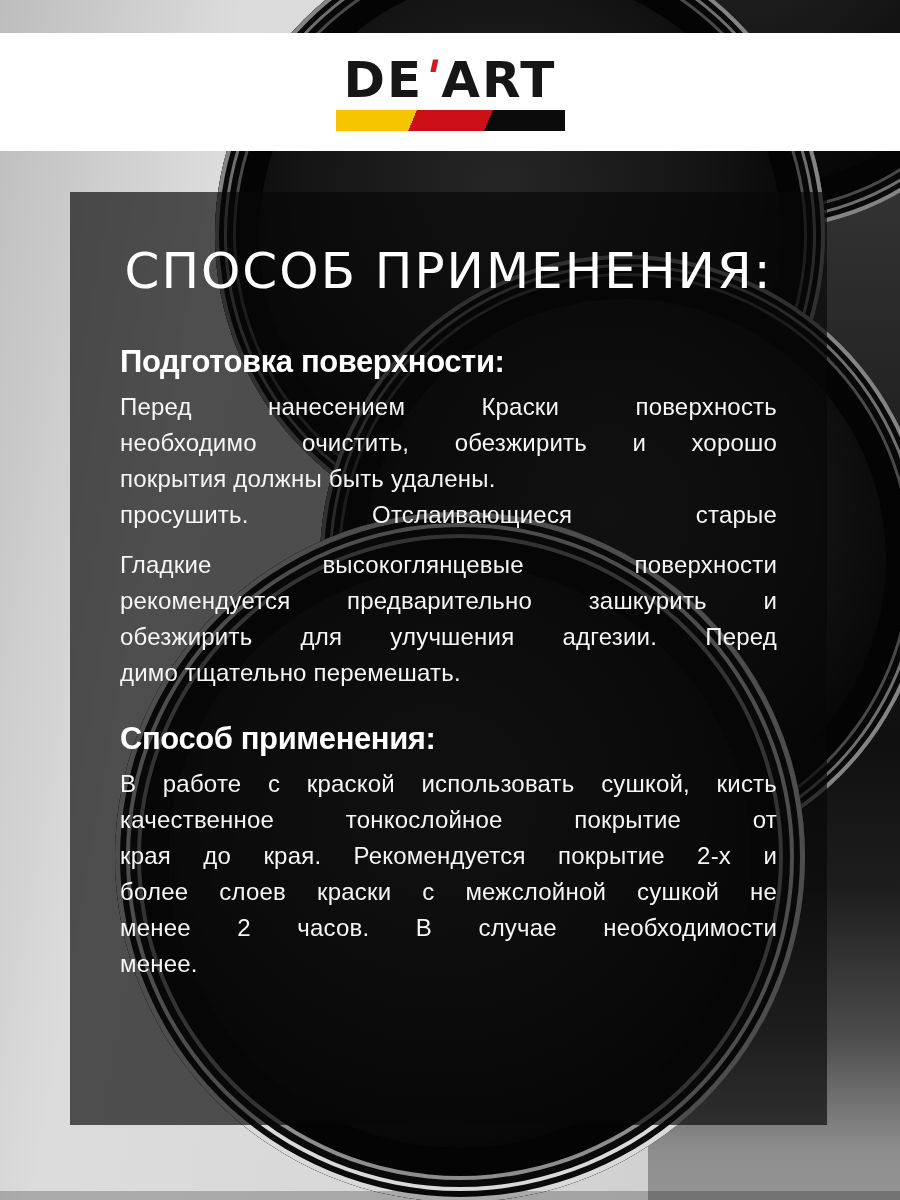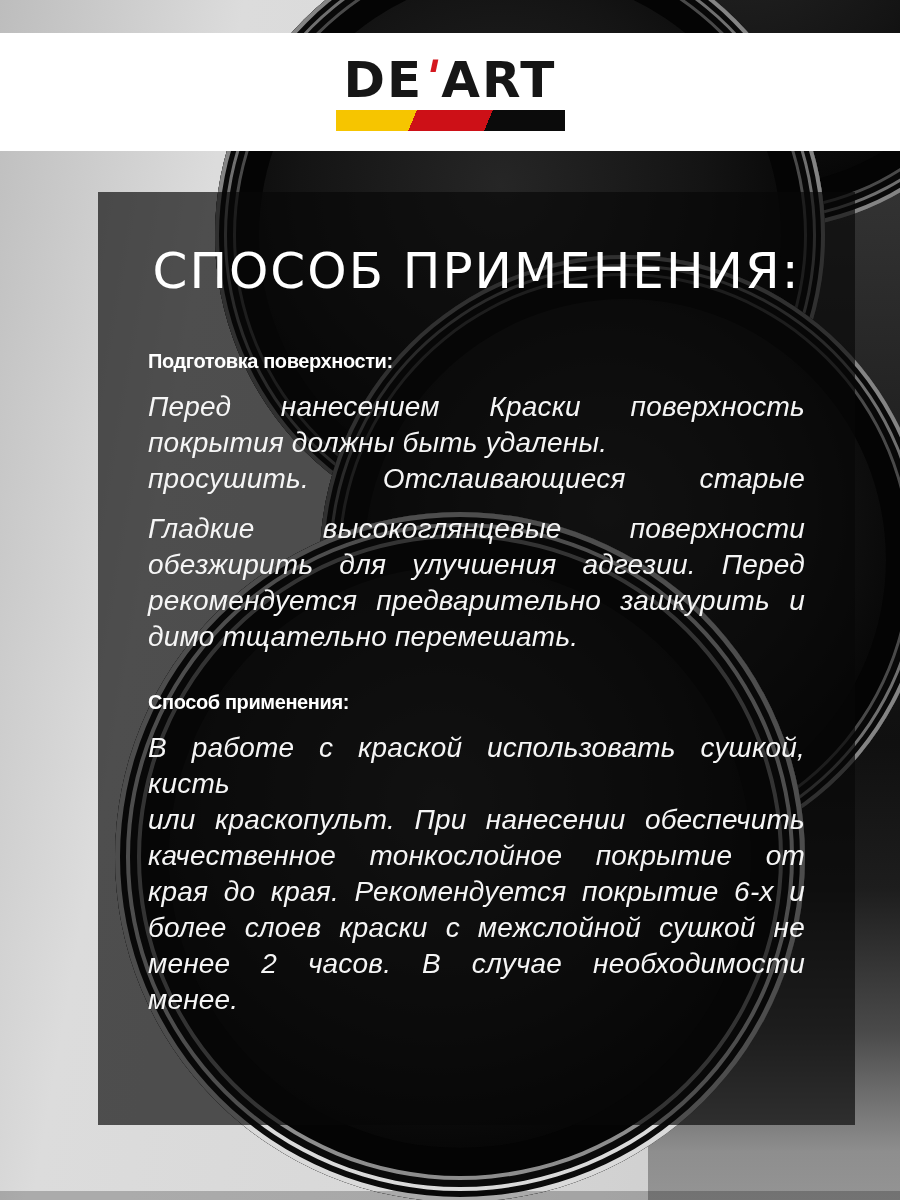--- a/index.html
+++ b/index.html
@@ -39,29 +39,29 @@
   .header{position:absolute;left:0;top:33px;width:900px;height:118px;
     background:var(--header-bg,#ffffff);display:flex;align-items:center;justify-content:center;}
   .logo{display:flex;flex-direction:column;align-items:center;margin-top:4px;}
   .logo-text{font-family:"DejaVu Sans",sans-serif;font-weight:bold;font-size:50px;line-height:46px;
     letter-spacing:2px;color:var(--logo-black,#161616);white-space:nowrap;}
   .logo-text .apos{display:inline-block;color:var(--logo-red,#d4181f);transform:skewX(-12deg) translateY(-4px);
     font-size:46px;margin:0 1px;}
   .logo-flag{width:229px;height:21px;margin-top:6px;}
   
   .panel{position:absolute;left:70px;top:192px;width:757px;height:933px;
-    background:var(--overlay,rgba(8,8,8,.67));box-sizing:border-box;padding:46px 50px 0 50px;margin-left:28px;}
+    background:var(--overlay,rgba(8,8,8,.67));box-sizing:border-box;padding:46px 50px 0 50px;}
   .panel-title{font-family:"DejaVu Sans",sans-serif;font-weight:400;font-size:50px;line-height:58px;
     letter-spacing:2px;color:var(--title-color,#fff);text-align:center;margin:4px 0 42px 0;white-space:nowrap;}
   .section{margin:0 0 28px 0;}
-  .section-heading{font-size:20px;line-height:39px;font-weight:bold;letter-spacing:-.4px;
+  .section-heading{font-size:31px;line-height:39px;font-weight:bold;letter-spacing:-.4px;
     color:var(--title-color,#fff);margin:0 0 8px 0;}
   .para{margin:0 0 14px 0;}
-  .line{font-size:28px;line-height:36px;color:var(--body-color,#f5f5f5);
-    text-align:justify;text-align-last:justify;letter-spacing:.2px;font-style:italic;}
+  .line{font-size:24px;line-height:36px;color:var(--body-color,#f5f5f5);
+    text-align:justify;text-align-last:justify;letter-spacing:.2px;}
   .line.last{text-align-last:left;}
 </style>
 </head>
 <body>
 
 <div class="stage" style="--page-bg: #d7d7d7; --header-bg: #ffffff; --overlay: rgba(8,8,8,0.67); --title-color: #ffffff; --body-color: #f5f5f5; --logo-black: #161616; --logo-red: #d4181f;">
 
   <div class="photo">
     <div class="right-shade"></div>
     <div class="can can-1"></div>
@@ -78,37 +78,37 @@
     </div>
   </div>
 
   <div class="panel">
     <div class="panel-title">СПОСОБ ПРИМЕНЕНИЯ:</div>
     <div>
         <div class="section">
           <div class="section-heading">Подготовка поверхности:</div>
           <div class="para">
             <div class="line">Перед нанесением Краски поверхность</div>
+            <div class="line">необходимо очистить, обезжирить и хорошо</div>
             <div class="line last">покрытия должны быть удалены.</div>
             <div class="line">просушить. Отслаивающиеся старые</div>
           </div>
           <div class="para">
             <div class="line">Гладкие высокоглянцевые поверхности</div>
+            <div class="line">рекомендуется предварительно зашкурить и</div>
             <div class="line">обезжирить для улучшения адгезии. Перед</div>
-            <div class="line">рекомендуется предварительно зашкурить и</div>
             <div class="line last">димо тщательно перемешать.</div>
           </div>
         </div>
         <div class="section">
           <div class="section-heading">Способ применения:</div>
           <div class="para">
             <div class="line">В работе с краской использовать сушкой, кисть</div>
-            <div class="line">или краскопульт. При нанесении обеспечить</div>
             <div class="line">качественное тонкослойное покрытие от</div>
-            <div class="line">края до края. Рекомендуется покрытие 6-х и</div>
+            <div class="line">края до края. Рекомендуется покрытие 2-х и</div>
             <div class="line">более слоев краски с межслойной сушкой не</div>
             <div class="line">менее 2 часов. В случае необходимости</div>
             <div class="line last">менее.</div>
           </div>
         </div>
       </div>
   </div>
 
 </div>
 

